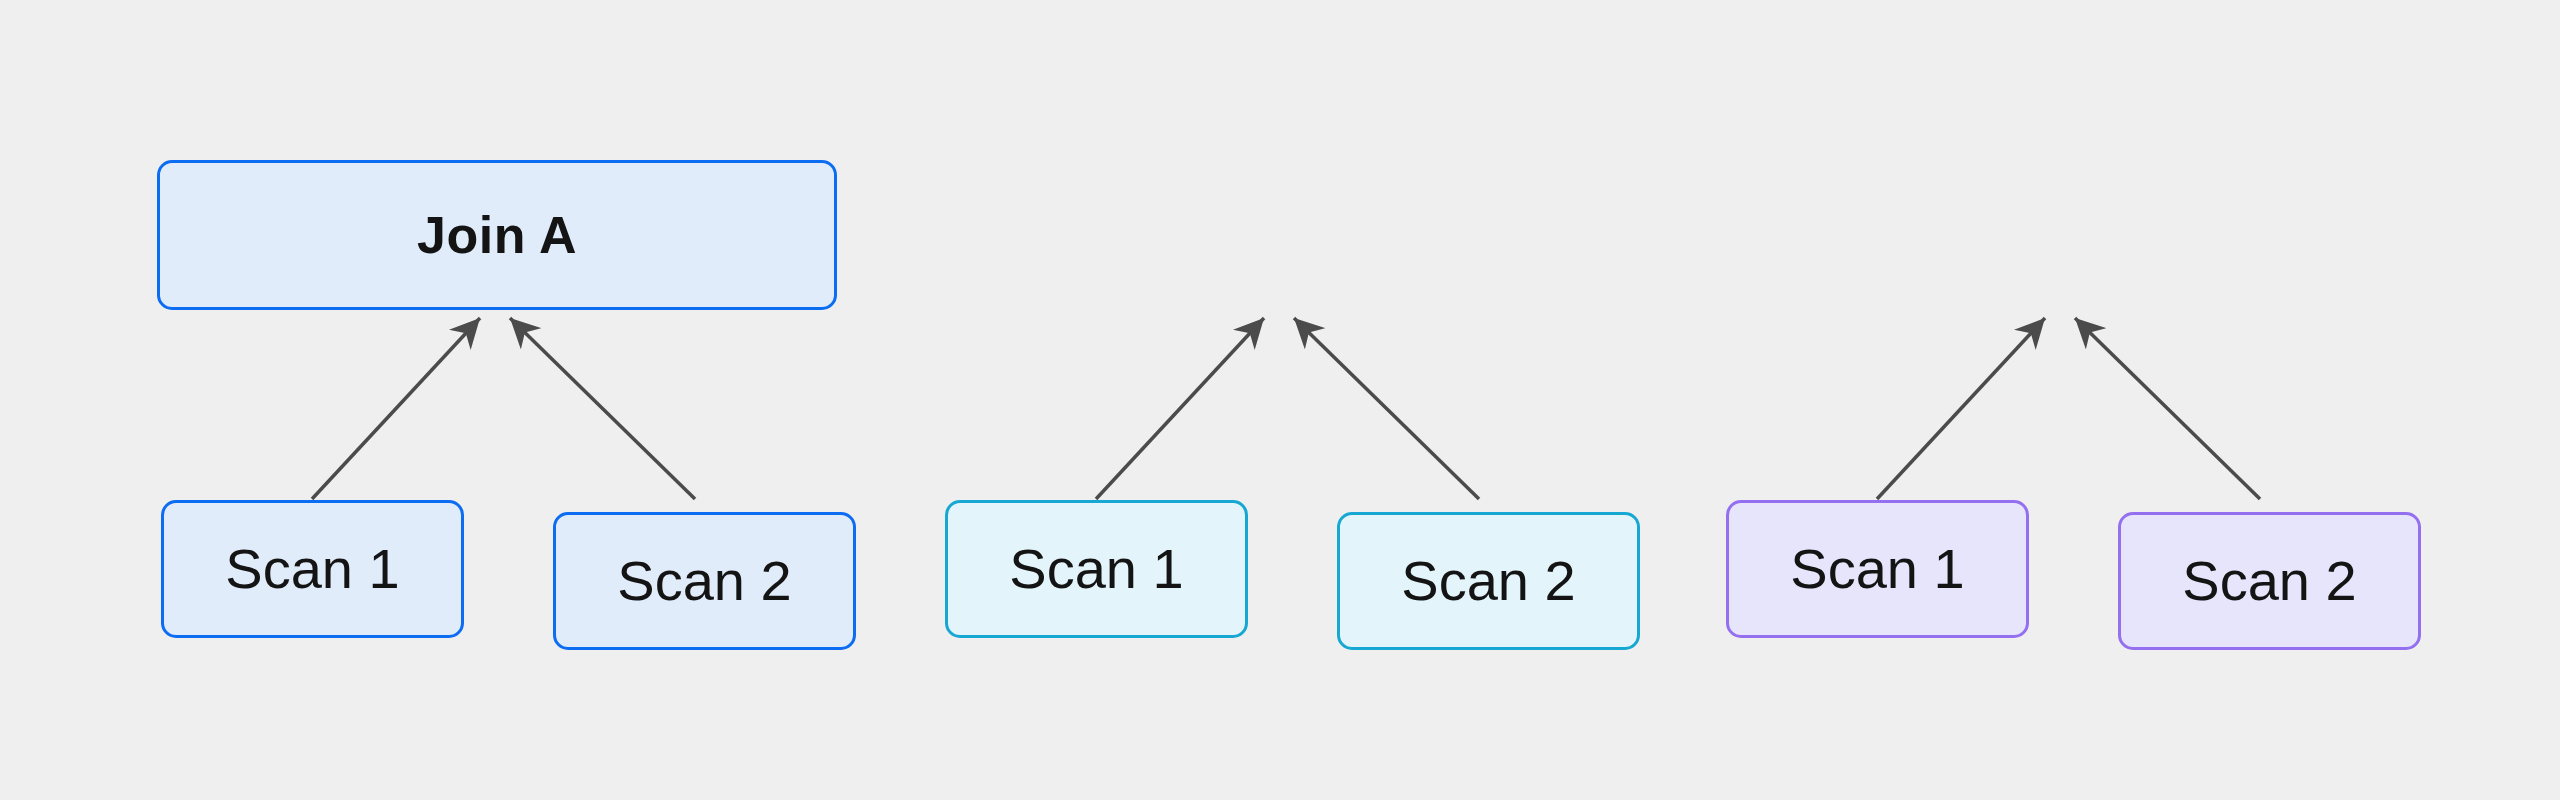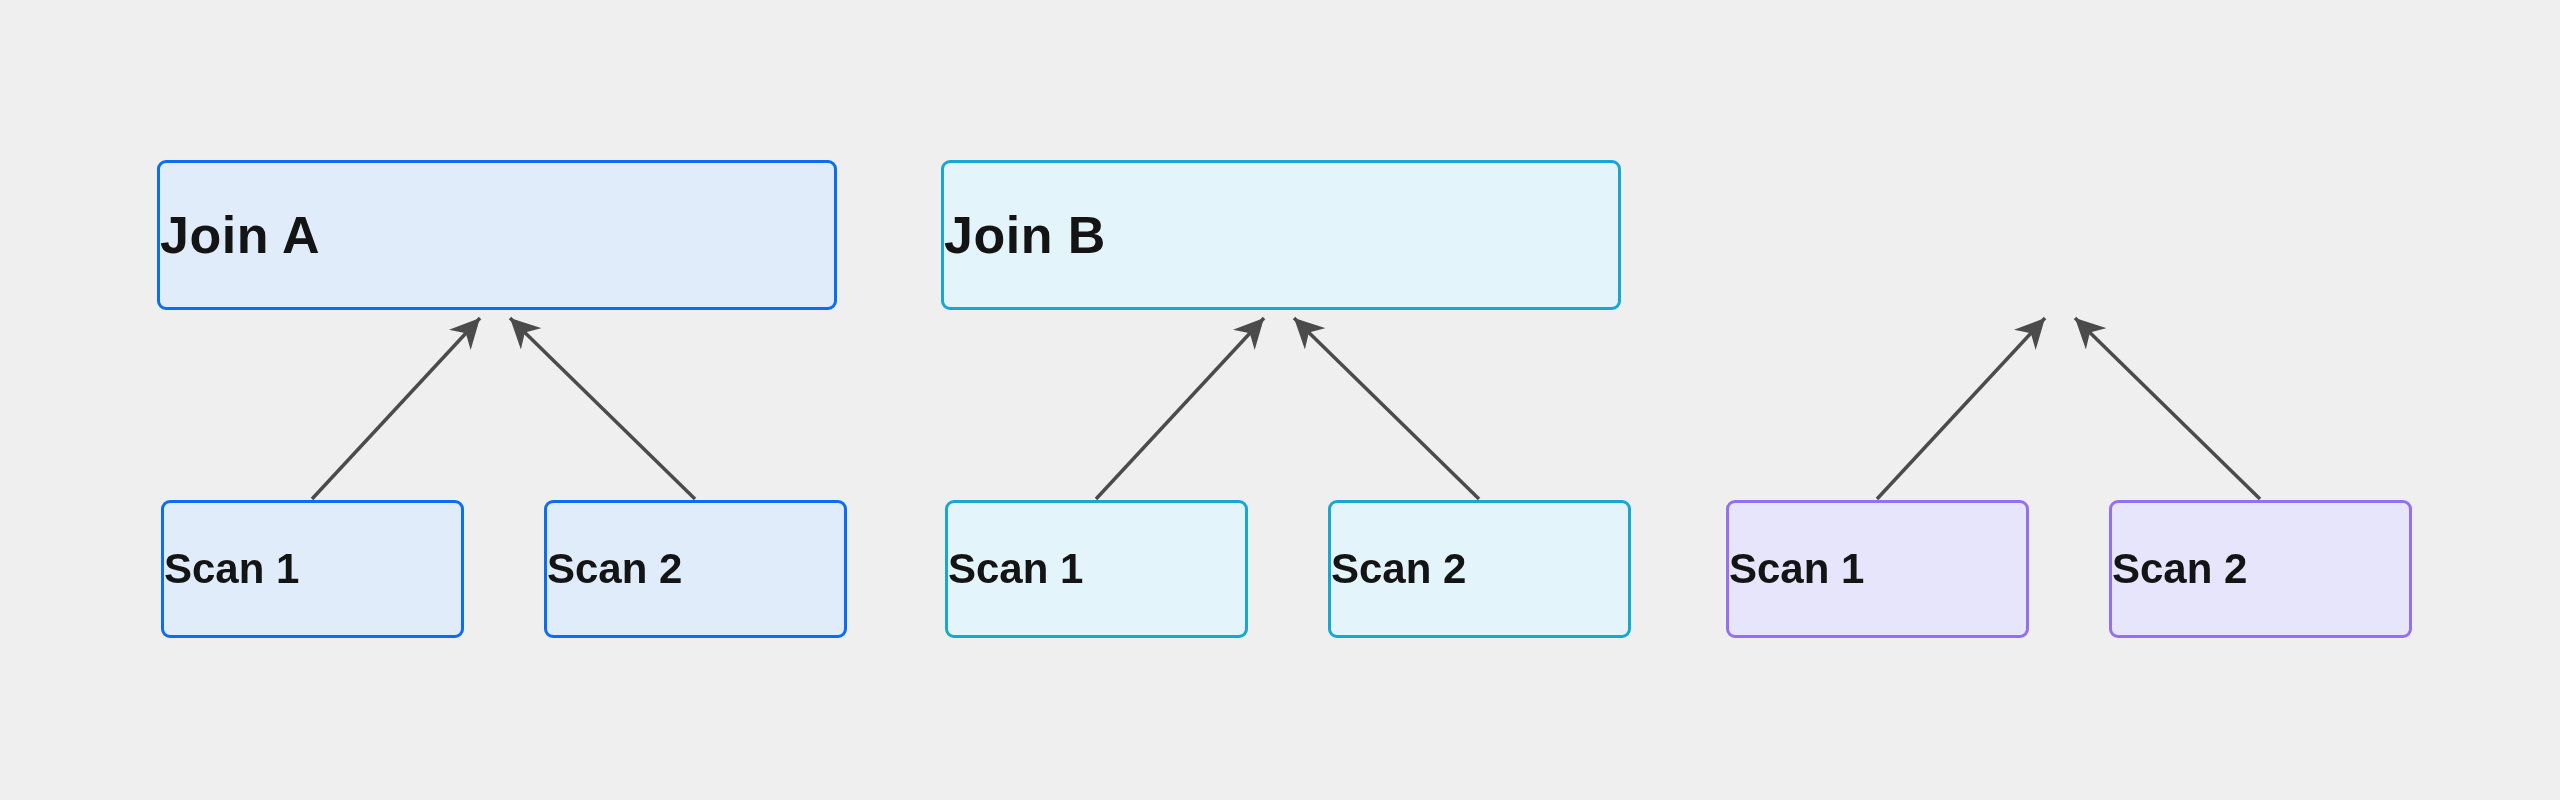--- a/index.html
+++ b/index.html
@@ -41,48 +41,48 @@
     height: 800px;
   }
   .group-a { left: 157px; }
   .group-b { left: 941px; }
   .group-c { left: 1722px; }
   .node {
     position: absolute;
     box-sizing: border-box;
     border: 3px solid var(--node-border, #888);
     background: var(--node-fill, #fff);
-    border-radius: 9px;
+    border-radius: 15px;
     display: flex;
     align-items: center;
-    justify-content: flex-start;
+    justify-content: center;
     color: var(--text-color, #141414);
   }
   .node-join {
     left: 0;
     top: 160px;
     width: 680px;
     height: 150px;
   }
   .node-join .node-label {
     font-size: 52px;
     font-weight: 700;
     letter-spacing: 0.5px;
   }
   .node-scan {
     top: 500px;
     width: 303px;
     height: 138px;
   }
   .node-scan .node-label {
-    font-size: 42px;
-    font-weight: 700;
+    font-size: 56px;
+    font-weight: 400;
   }
   .node-scan-1 { left: 4px; }
-  .node-scan-2 { left: 387px; }
+  .node-scan-2 { left: 396px; margin-top: 12px; }
   .node-label {
     white-space: nowrap;
     line-height: 1;
   }
 </style>
 </head>
 <body style="background: rgb(239, 239, 239);">
 
 <div class="canvas" style="--arrow-color: #4b4b4b; --text-color: #141414; background: rgb(239, 239, 239);">
 
@@ -109,23 +109,20 @@
     </div>
     <div class="node node-scan node-scan-1">
       <span class="node-label">Scan 1</span>
     </div>
     <div class="node node-scan node-scan-2">
       <span class="node-label">Scan 2</span>
     </div>
   </section>
 
   <section class="group group-b" style="--node-border: #16a8d2; --node-fill: #e3f5fb;">
-    <div class="node node-join">
-      <span class="node-label">Join B</span>
-    </div>
     <div class="node node-scan node-scan-1">
       <span class="node-label">Scan 1</span>
     </div>
     <div class="node node-scan node-scan-2">
       <span class="node-label">Scan 2</span>
     </div>
   </section>
 
   <section class="group group-c" style="--node-border: #9470f0; --node-fill: #e6e5fb;">
     <div class="node node-scan node-scan-1">

